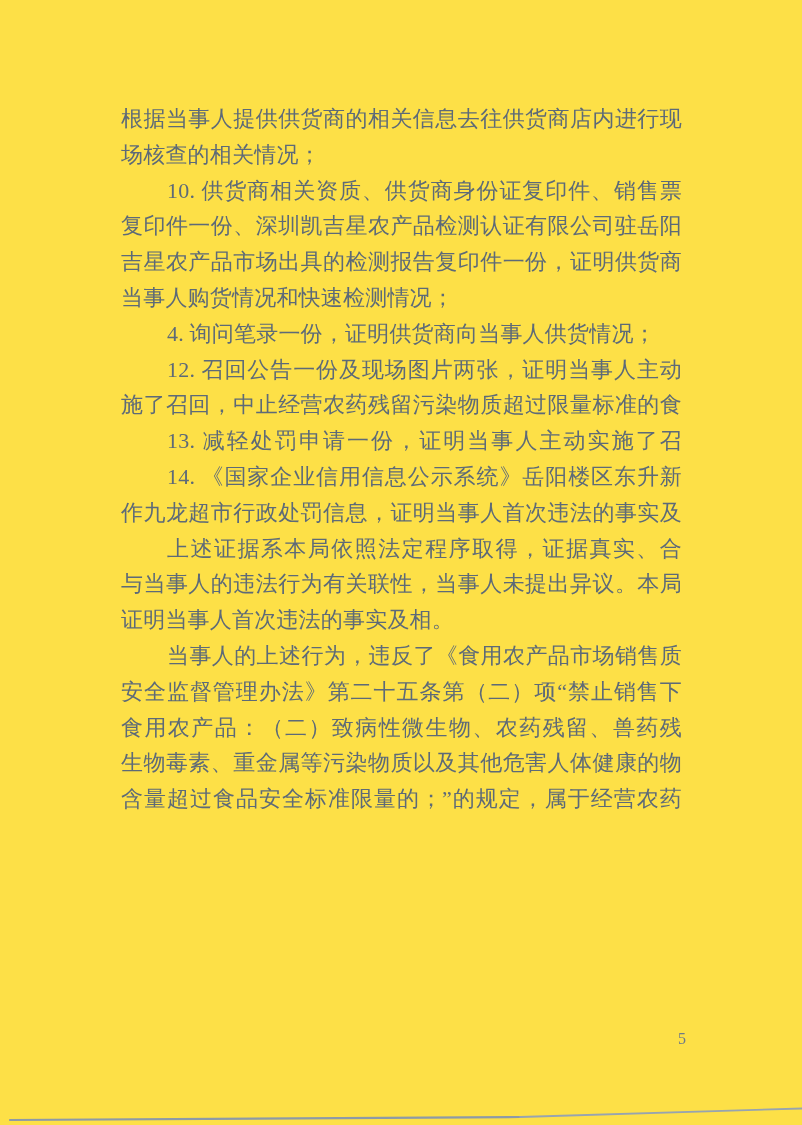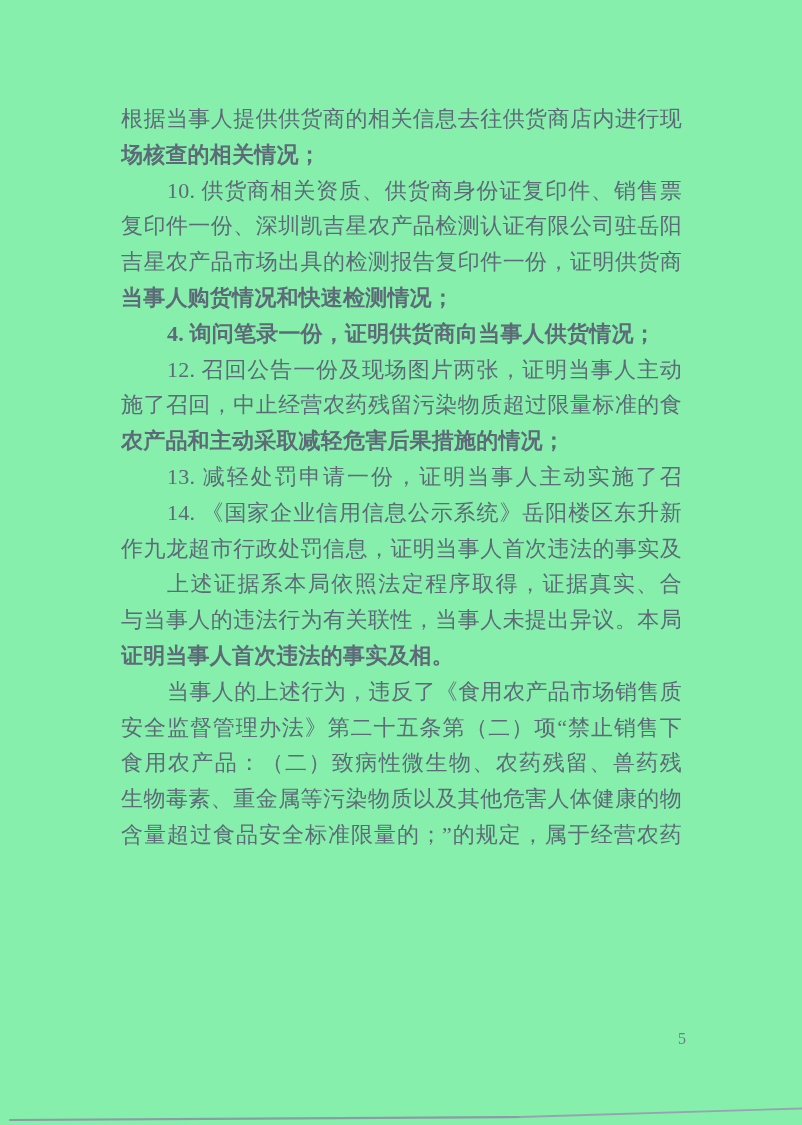--- a/index.html
+++ b/index.html
@@ -10,21 +10,21 @@
   body {
     width: 802px;
     height: 1125px;
     position: relative;
     overflow: hidden;
     font-family: "Liberation Serif", "DejaVu Serif", serif;
   }
   .page {
     position: absolute;
     inset: 0;
-    background: #86efac;
+    background: #fde047;
   }
   .body-text {
     position: absolute;
     left: 121px;
     top: 101px;
     width: 561px;
     font-size: 22px;
     color: #5d6a78;
     letter-spacing: 0.2px;
   }
@@ -37,21 +37,20 @@
   
   .just {
     text-align: justify;
     text-align-last: justify;
     -moz-text-align-last: justify;
   }
   
   .end {
     text-align: center;
     text-align-last: left;
-    font-weight: bold;
   }
   
   .ind { text-indent: 46px; }
   .page-num {
     position: absolute;
     left: 662px;
     top: 1028px;
     width: 40px;
     text-align: center;
     font-size: 16px;
@@ -84,21 +83,20 @@
       <div class="line end">当事人购货情况和快速检测情况；</div>
     </div>
 
     <div class="para">
       <div class="line end ind">4. 询问笔录一份，证明供货商向当事人供货情况；</div>
     </div>
 
     <div class="para">
       <div class="line just ind">12. 召回公告一份及现场图片两张，证明当事人主动实</div>
       <div class="line just">施了召回，中止经营农药残留污染物质超过限量标准的食用</div>
-      <div class="line end">农产品和主动采取减轻危害后果措施的情况；</div>
     </div>
 
     <div class="para">
       <div class="line just ind">13. 减轻处罚申请一份，证明当事人主动实施了召回，</div>
     </div>
 
     <div class="para">
       <div class="line just ind">14. 《国家企业信用信息公示系统》岳阳楼区东升新合</div>
       <div class="line just">作九龙超市行政处罚信息，证明当事人首次违法的事实及相</div>
     </div>

